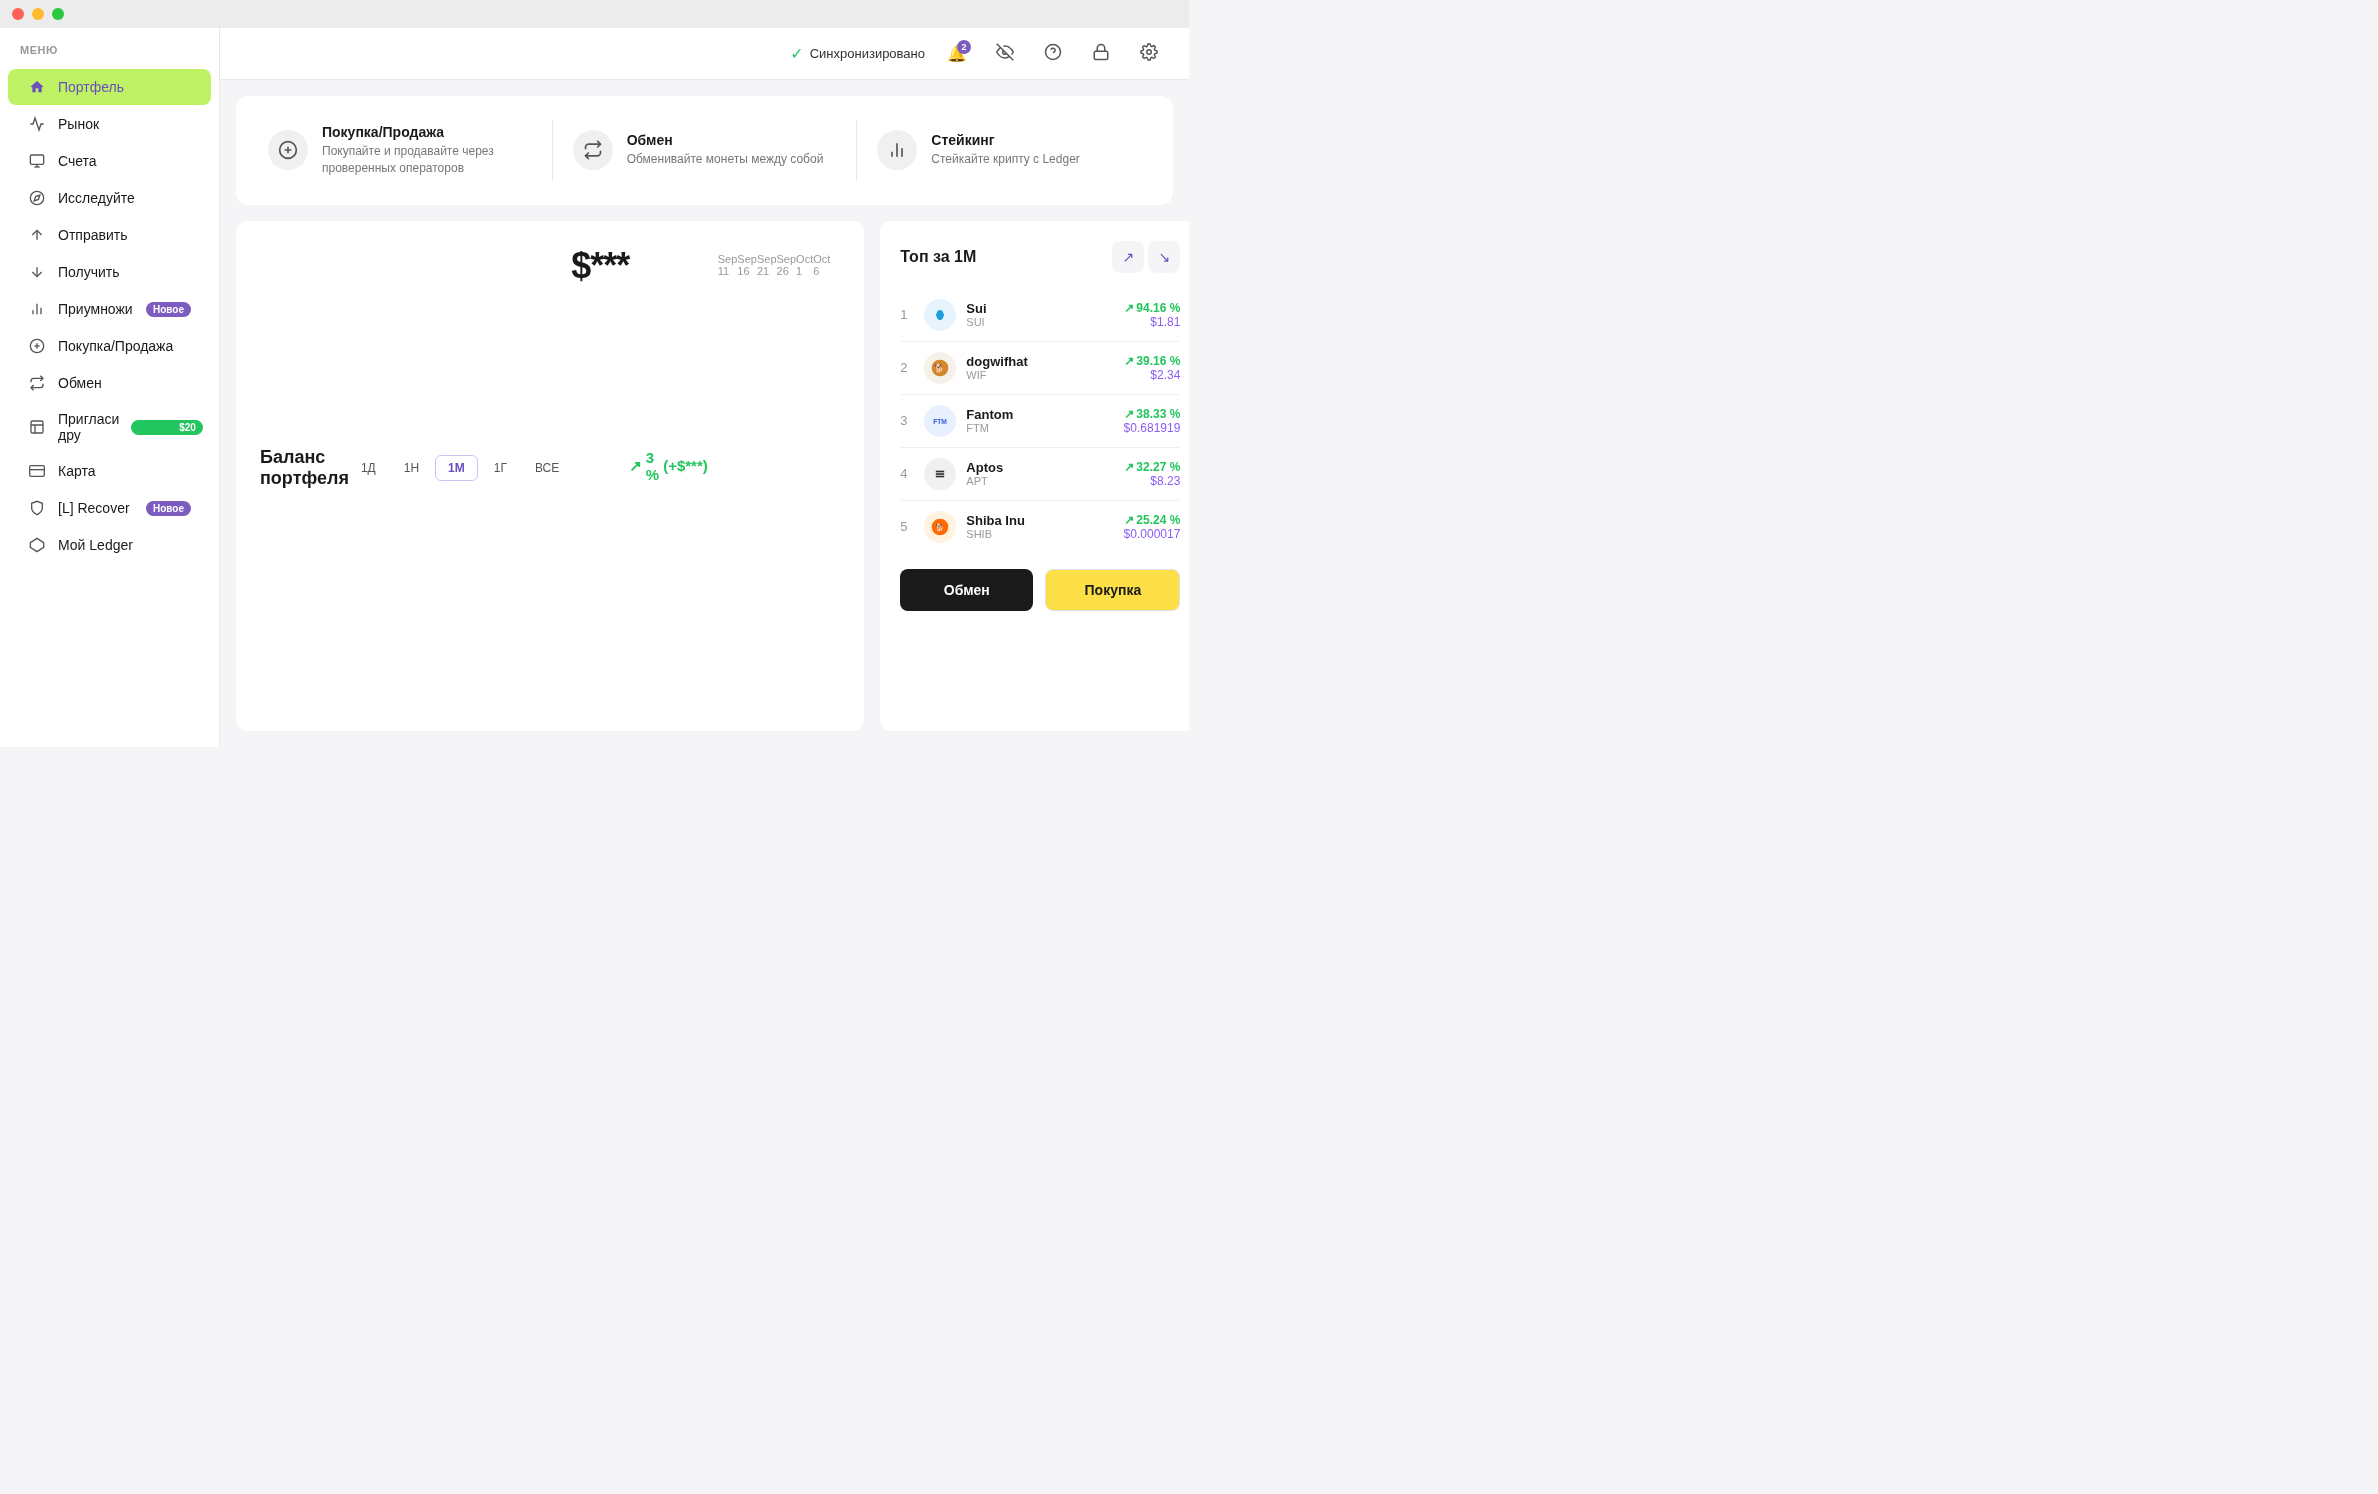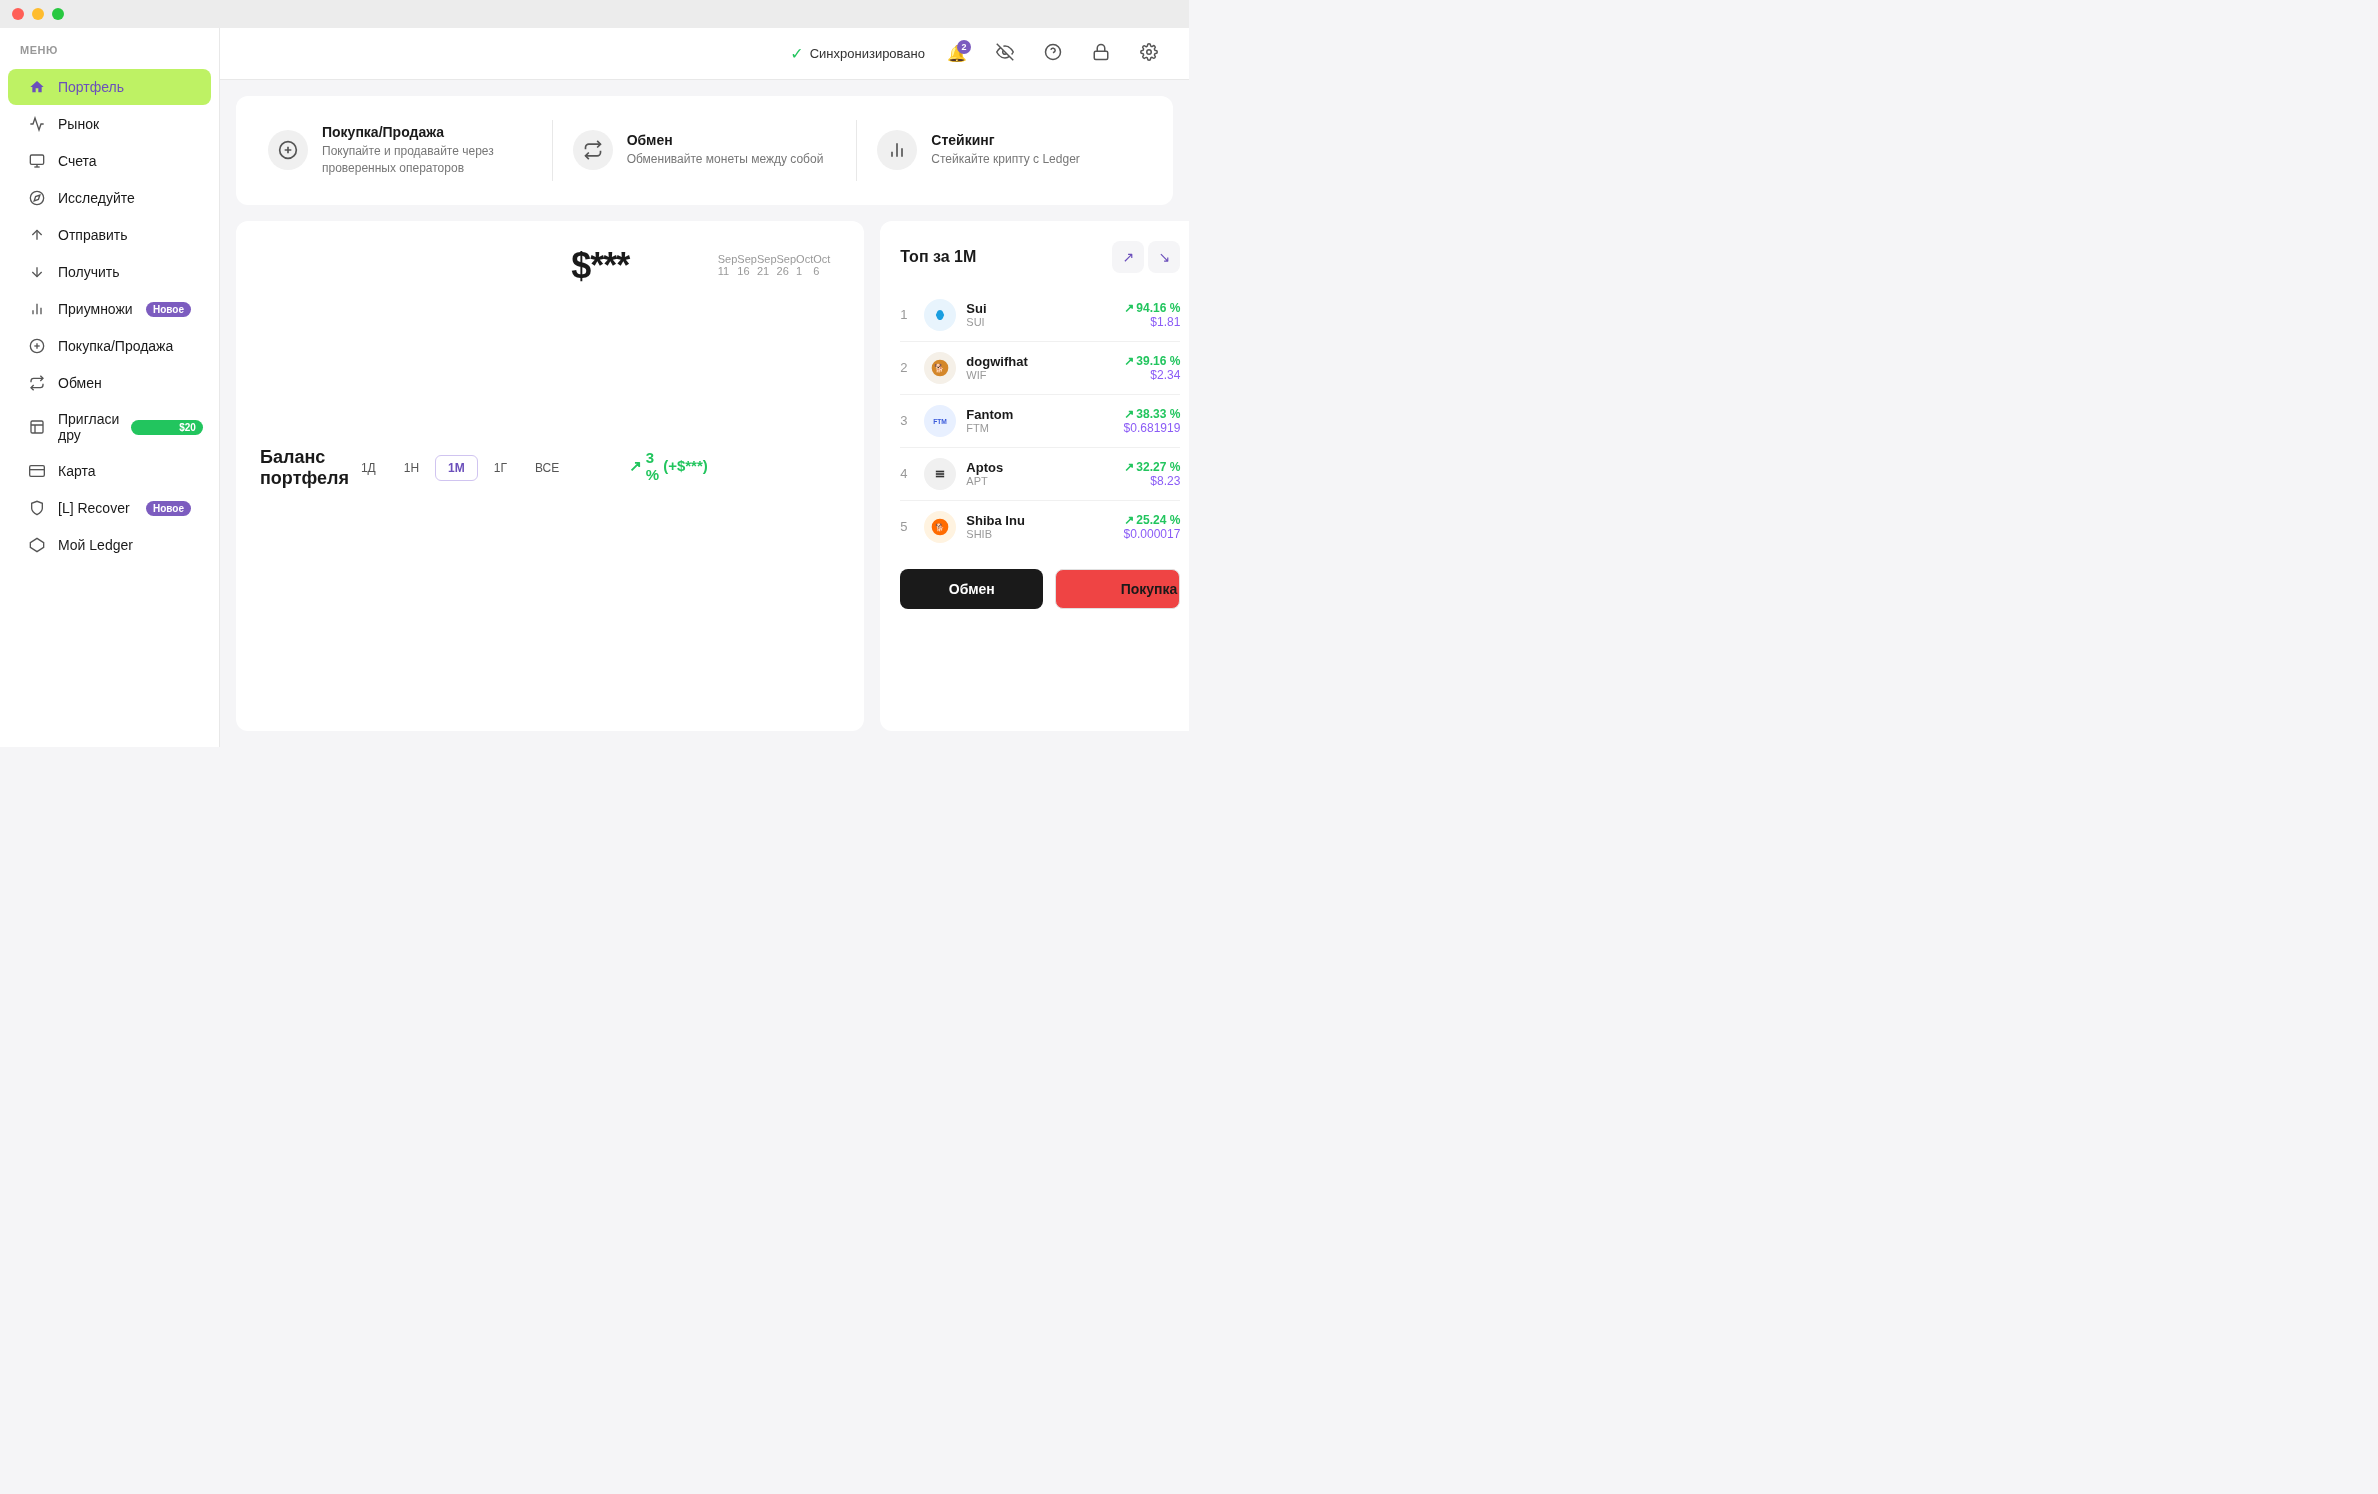--- a/index.html
+++ b/index.html
@@ -371,29 +371,28 @@
       background: #1a1a1a;
       color: #fff;
       border: none;
       border-radius: 8px;
       font-size: 14px;
       font-weight: 600;
       cursor: pointer;
     }
     .btn-secondary {
       flex: 1;
-      padding: 2px;
-      background: #ef4444;
+      padding: 12px;
+      background: #fde047;
       color: #1a1a1a;
       border: 1.5px solid #e0e0e0;
       border-radius: 8px;
       font-size: 14px;
       font-weight: 600;
       cursor: pointer;
-      text-align: right;
     }
 
     
     .sui-logo { background: #e8f4fd; color: #1a9ee0; }
     .wif-logo { background: #f5f0e8; }
     .ftm-logo { background: #e8f0ff; color: #3b5bdb; }
     .apt-logo { background: #f0f0f0; color: #333; }
     .shib-logo { background: #fff3e0; }
   </style>
 </head>

